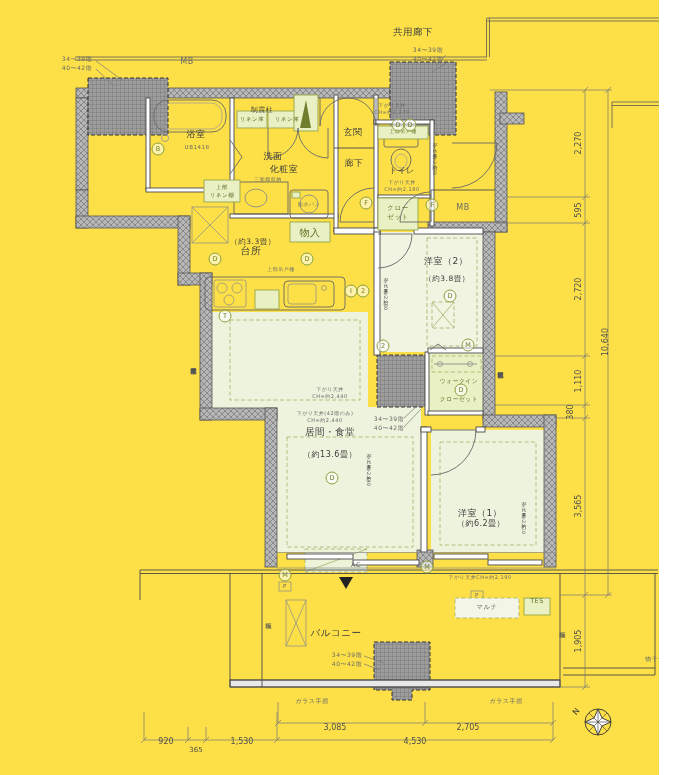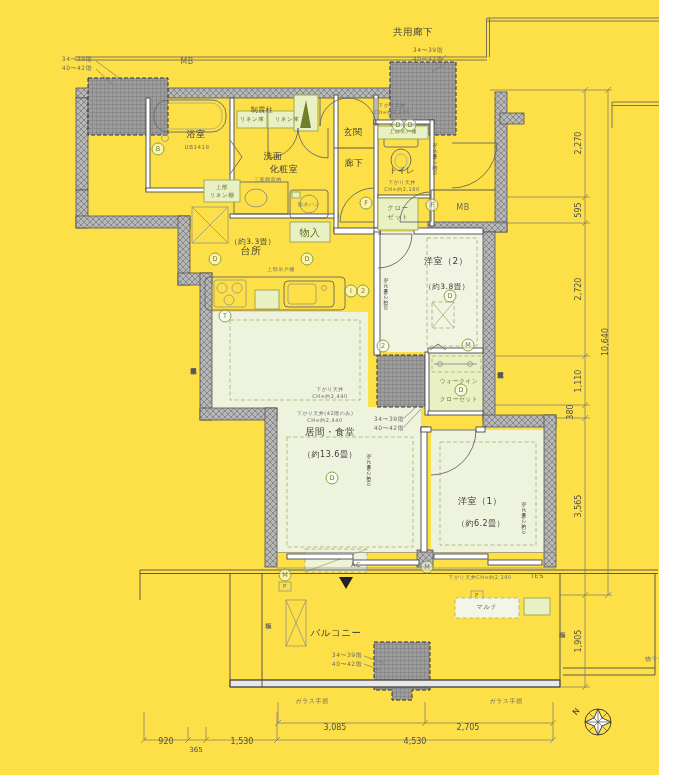--- a/index.html
+++ b/index.html
@@ -241,38 +241,38 @@
 <div class="lbl grn" style="left:398px;top:209px;font-size:6.5px">クロー</div>
 <div class="lbl grn" style="left:398px;top:218px;font-size:6.5px">ゼット</div>
 <div class="lbl gry" style="left:463px;top:208px;font-size:8px">MB</div>
 
 <div class="lbl" style="left:251px;top:250px;font-size:10px">台所</div>
 <div class="lbl" style="left:253px;top:242px;font-size:7.5px">（約3.3畳）</div>
 <div class="lbl grn" style="left:310px;top:232px;font-size:10px">物入</div>
 <div class="lbl gry" style="left:281px;top:270px;font-size:5px">上部吊戸棚</div>
 
 <div class="lbl" style="left:446px;top:262px;font-size:9px">洋室（2）</div>
-<div class="lbl" style="left:447px;top:287px;font-size:7.5px">（約3.8畳）</div>
+<div class="lbl" style="left:447px;top:279px;font-size:7.5px">（約3.8畳）</div>
 <div class="lbl grn" style="left:459px;top:381px;font-size:5.8px">ウォークイン</div>
 <div class="lbl grn" style="left:459px;top:399px;font-size:5.8px">クローゼット</div>
 
 <div class="lbl" style="left:330px;top:432px;font-size:9.5px">居間・食堂</div>
 <div class="lbl" style="left:330px;top:455px;font-size:8px">（約13.6畳）</div>
 <div class="lbl gry" style="left:330px;top:390px;font-size:5px">下がり天井</div>
 <div class="lbl gry" style="left:330px;top:397px;font-size:5px">CH=約2,440</div>
 <div class="lbl gry" style="left:325px;top:414px;font-size:5px">下がり天井(42階のみ)</div>
 <div class="lbl gry" style="left:325px;top:421px;font-size:5px">CH=約2,440</div>
 
-<div class="lbl" style="left:480px;top:502px;font-size:9px">洋室（1）</div>
+<div class="lbl" style="left:480px;top:514px;font-size:9px">洋室（1）</div>
 <div class="lbl" style="left:481px;top:524px;font-size:8px">（約6.2畳）</div>
 <div class="lbl gry" style="left:480px;top:578px;font-size:5px">下がり天井CH=約2,190</div>
 
 <div class="lbl gry" style="left:356px;top:566px;font-size:6.5px">AC</div>
 <div class="lbl gry" style="left:487px;top:608px;font-size:6.5px">マルチ</div>
-<div class="lbl grn" style="left:537px;top:577px;font-size:6.5px">TES</div>
+<div class="lbl grn" style="left:537px;top:602px;font-size:6.5px">TES</div>
 <div class="lbl" style="left:336px;top:633px;font-size:9.5px">バルコニー</div>
 <div class="lbl gry" style="left:312px;top:701px;font-size:6px">ガラス手摺</div>
 <div class="lbl gry" style="left:506px;top:701px;font-size:6px">ガラス手摺</div>
 <div class="lbl gry" style="left:658px;top:659px;font-size:6px">物干金物</div>
 <div class="lbl gry" style="left:285px;top:586px;font-size:5.5px">P</div>
 <div class="lbl gry" style="left:477px;top:595px;font-size:5.5px">P</div>
 <div class="lbl north" style="left:577px;top:712px;font-size:8px;position:absolute">N</div>
 
 <div class="v" style="left:193px;top:363px;font-size:6px">乾式耐火間仕切壁</div>
 <div class="v" style="left:500px;top:367px;font-size:6px">乾式耐火間仕切壁</div>

